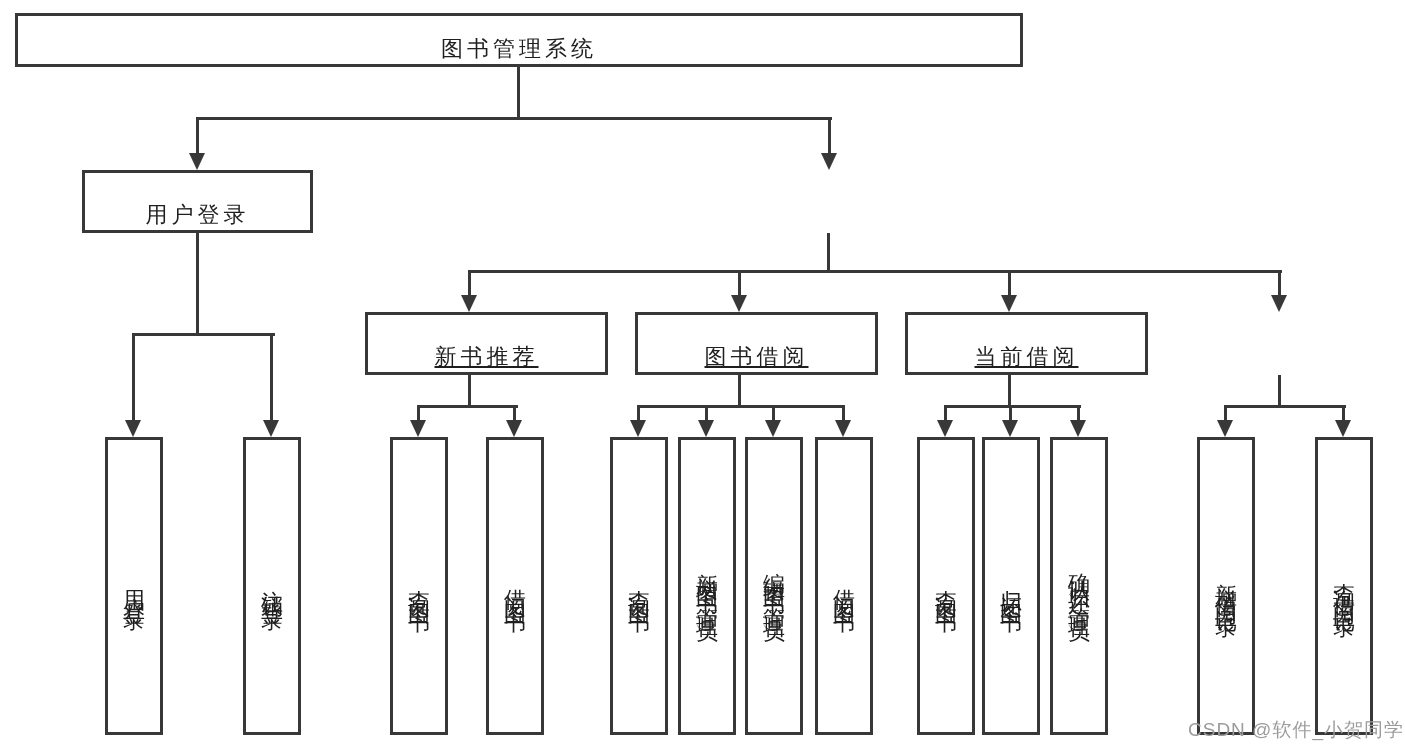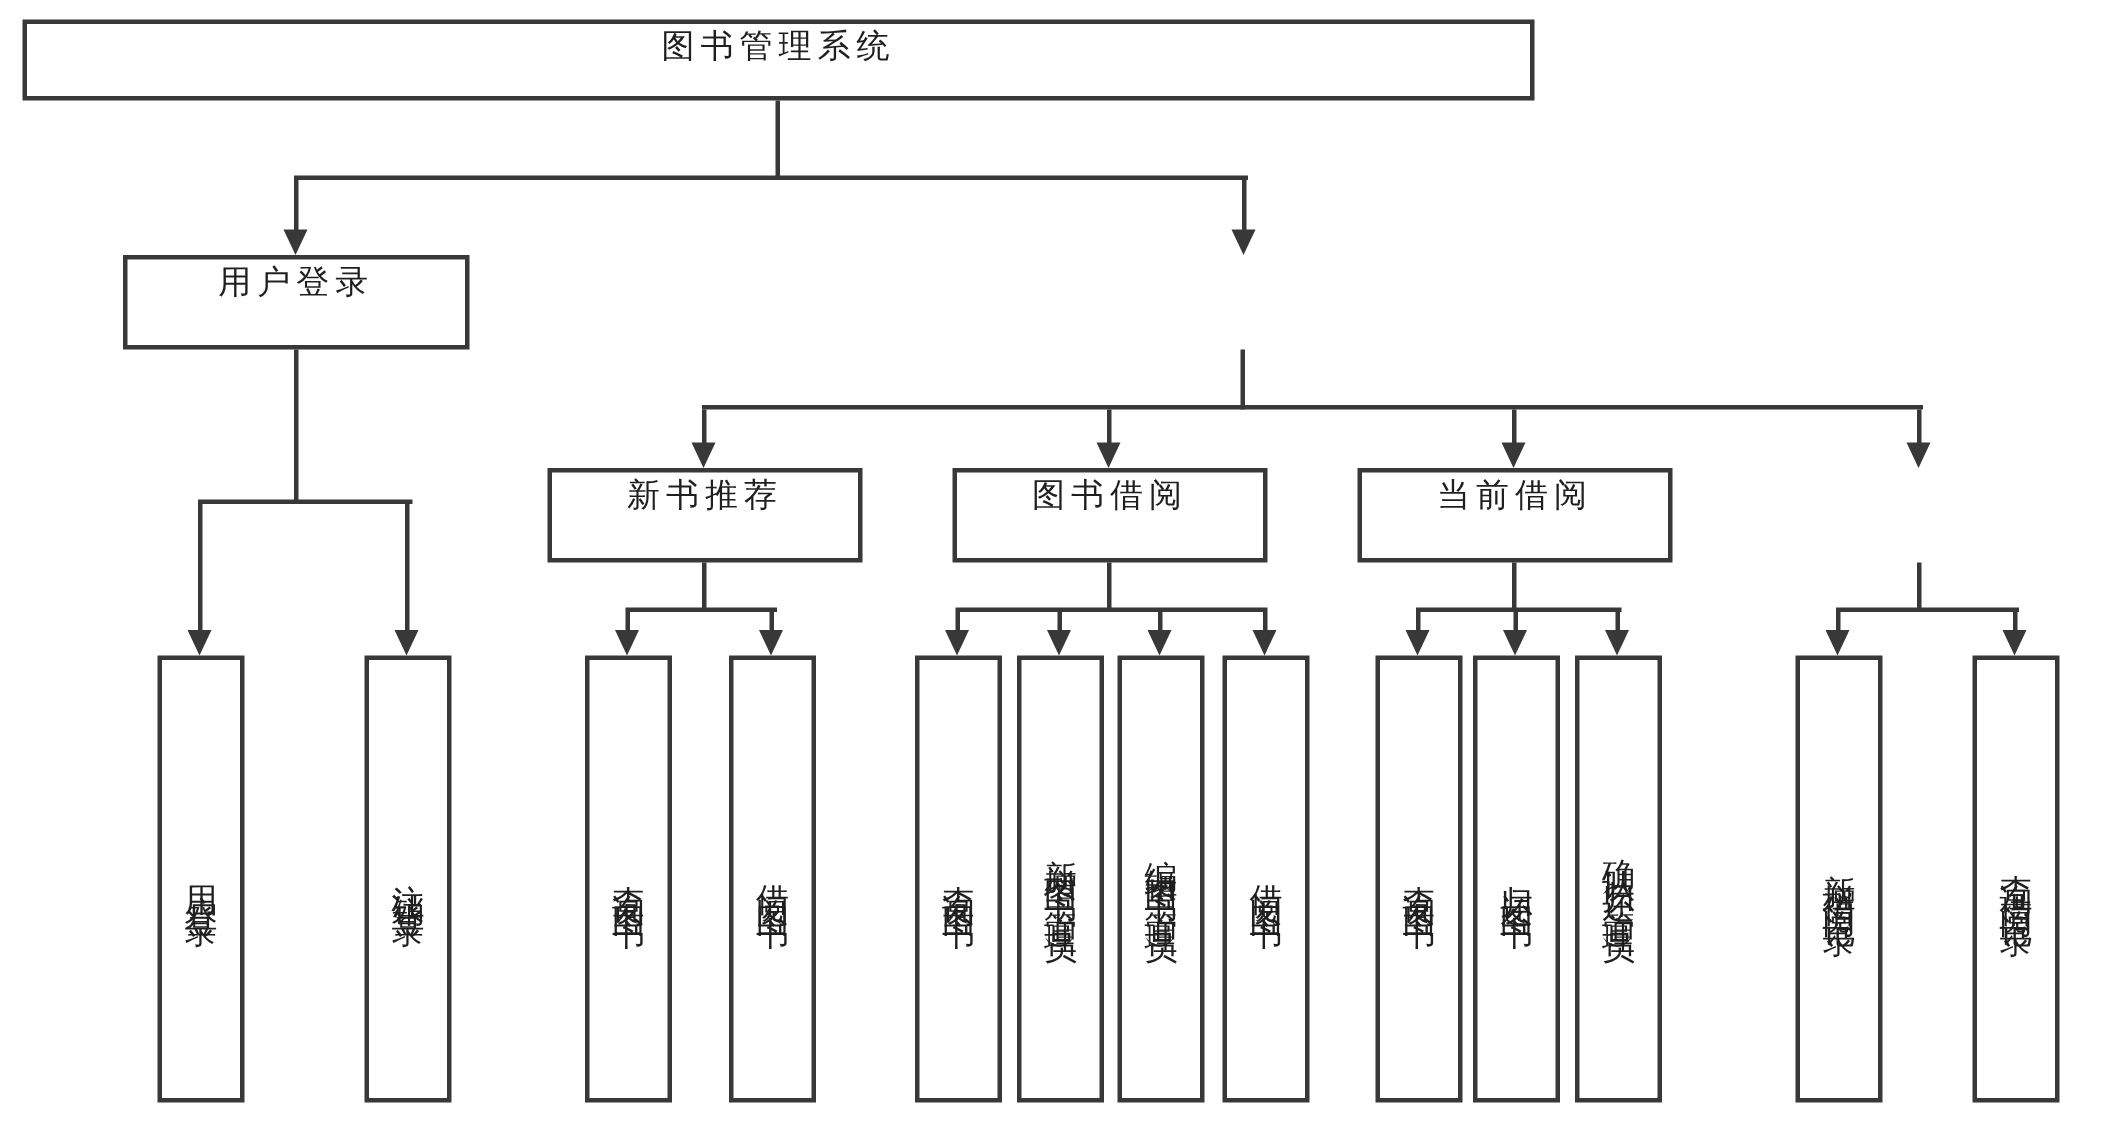--- a/index.html
+++ b/index.html
@@ -11,28 +11,28 @@
   *{ box-sizing: border-box; margin:0; padding:0; }
   html,body{ width:1405px; height:747px; background:var(--bg); overflow:hidden;
     font-family:"Liberation Sans","DejaVu Sans",sans-serif; color:var(--text); }
   #canvas{ position:relative; width:1405px; height:747px; background:var(--bg); }
 
   
   .hbox{
     position:absolute;
     border:3px solid var(--line);
     background:var(--bg);
-    display:flex; align-items:flex-start; justify-content:center;
+    display:flex; align-items:flex-end; justify-content:center;
     font-size:22px; letter-spacing:4px;
     white-space:nowrap;
   }
   .root-box{ left:15px; top:13px; width:1008px; height:54px; }
   .l2-a{ left:82px;  top:170px; width:231px; height:63px; }
   .l2-b{ left:712px; top:170px; width:233px; height:63px; }
-  .l3{ top:312px; width:210px; height:63px; }
+  .l3{ top:312px; width:243px; height:63px;text-decoration:underline; }
 
   
   .vbox{
     position:absolute;
     top:437px; width:58px; height:298px;
     border:3px solid var(--line);
     background:var(--bg);
     display:flex; align-items:center; justify-content:center;
   }
   .vtext{
@@ -113,20 +113,21 @@
   <div class="vbox" style="left:1050px">
     <span class="vtext">确认归还（管理员）</span>
     </div>
   <div class="vbox" style="left:1197px">
     <span class="vtext">新增借阅记录</span>
     </div>
   <div class="vbox" style="left:1315px">
     <span class="vtext">查询借阅记录</span>
     </div>
 
+  <div class="watermark">CSDN @软件_小贺同学</div>
 <div class="line" style="left: 517px; top: 67px; width: 3px; height: 53px;"></div>
     <div class="line" style="left: 196px; top: 117px; width: 636px; height: 3px;"></div>
     <div class="line" style="left: 196px; top: 120px; width: 3px; height: 36px;"></div>
     <div class="line" style="left: 828px; top: 120px; width: 3px; height: 36px;"></div>
     <div class="line" style="left: 196px; top: 233px; width: 3px; height: 103px;"></div>
     <div class="line" style="left: 132px; top: 333px; width: 143px; height: 3px;"></div>
     <div class="line" style="left: 132px; top: 336px; width: 3px; height: 86px;"></div>
     <div class="line" style="left: 270px; top: 336px; width: 3px; height: 86px;"></div>
     <div class="line" style="left: 827px; top: 233px; width: 3px; height: 40px;"></div>
     <div class="line" style="left: 468px; top: 270px; width: 814px; height: 3px;"></div>

